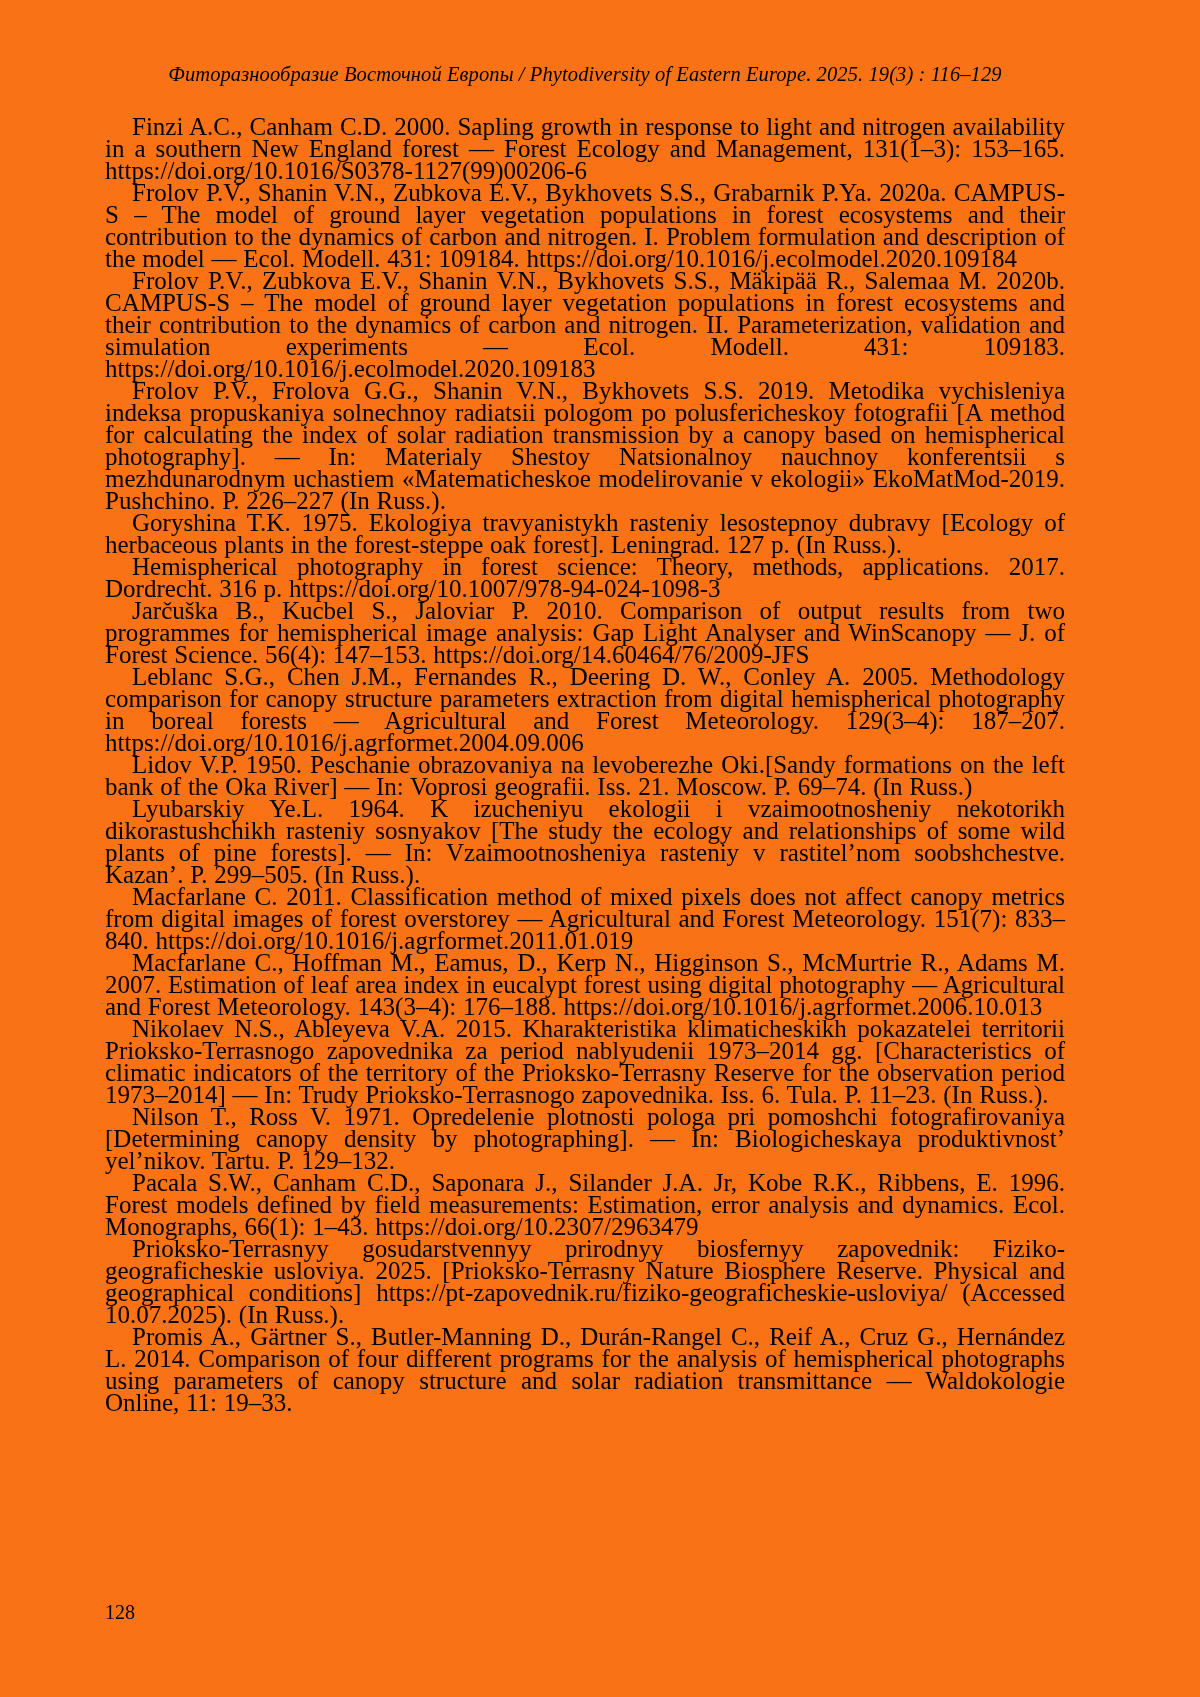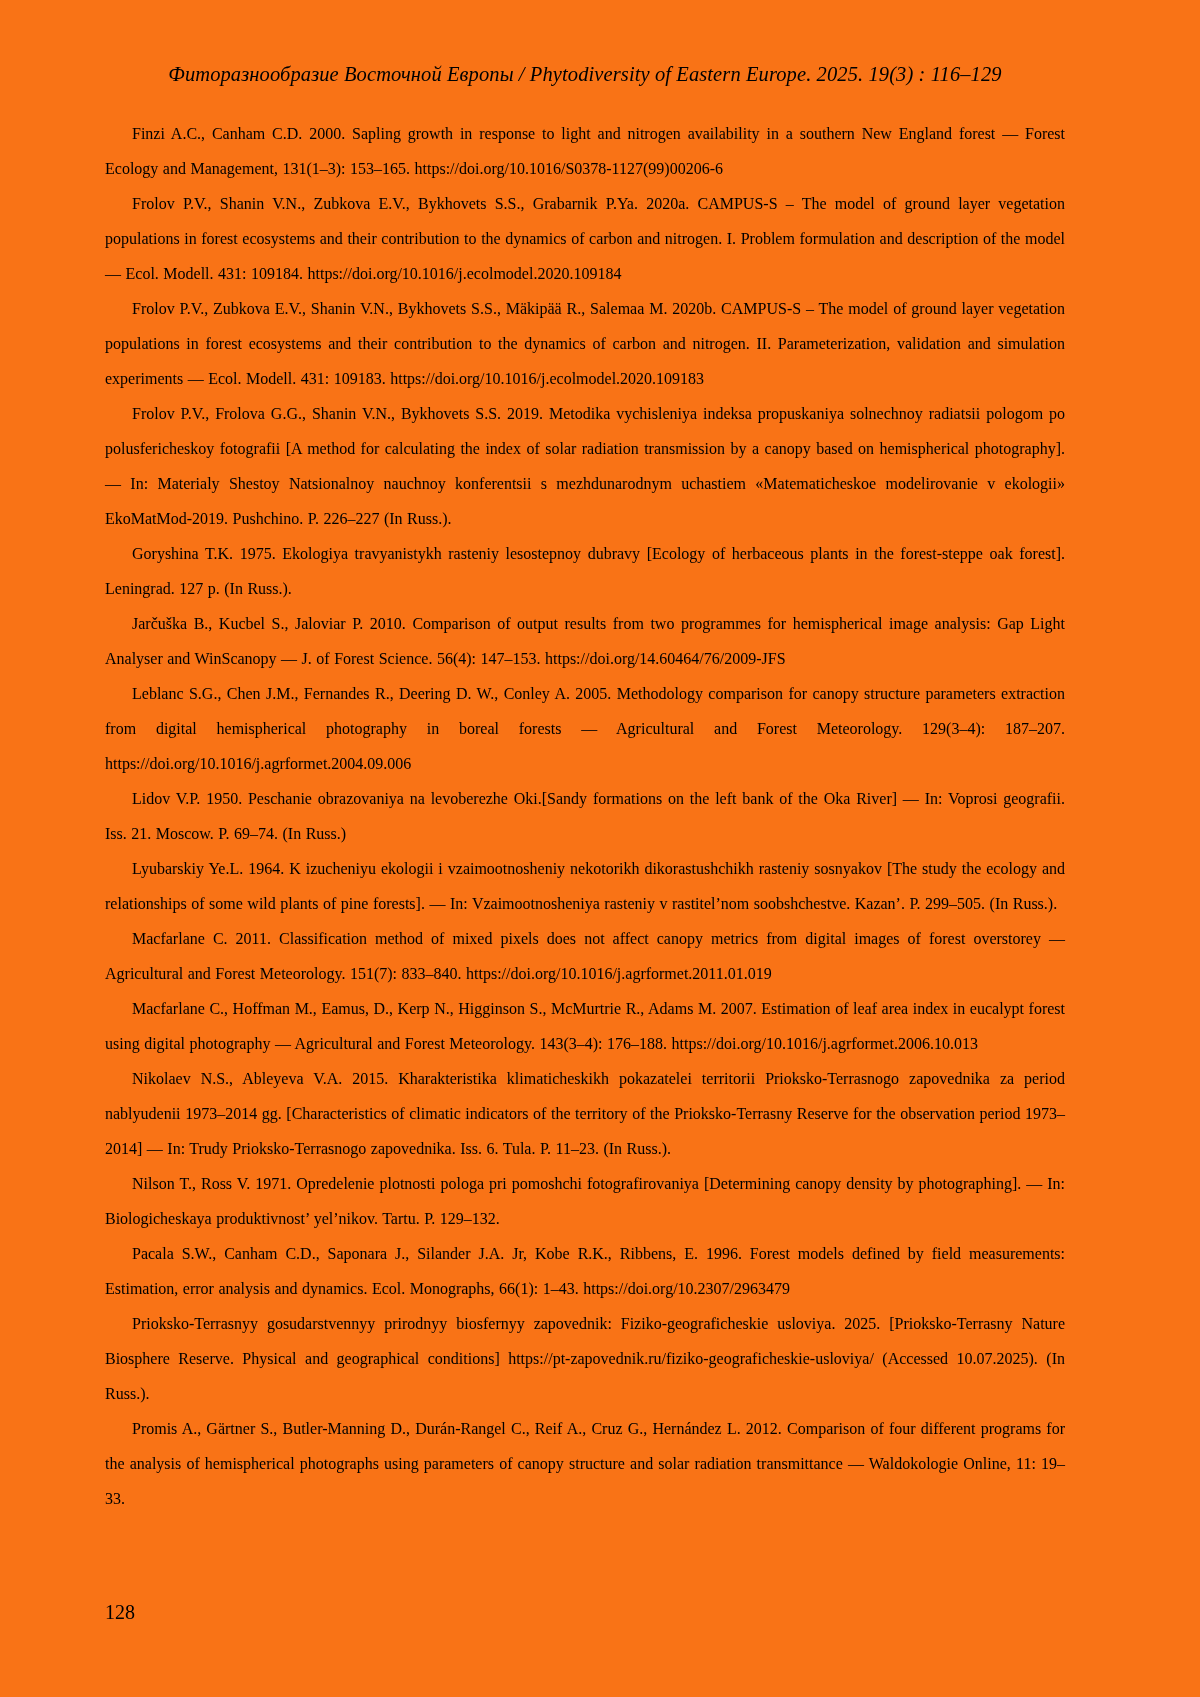--- a/index.html
+++ b/index.html
@@ -25,22 +25,22 @@
     font-style: italic;
     font-size: 20.5px;
     letter-spacing: 0.1px;
     white-space: nowrap;
   }
   .references {
     position: absolute;
     top: 116px;
     left: 105px;
     width: 960px;
-    font-size: 16px;
-    line-height: 35px;
+    font-size: 25px;
+    line-height: 22px;
     text-align: justify;
     text-justify: inter-word;
   }
   .ref {
     margin: 0;
     padding: 0;
     text-indent: 27px;
     word-spacing: 0.5px;
   }
   .page-footer {
@@ -58,28 +58,29 @@
 <div class="page">
 
   <div class="journal-header">Фиторазнообразие Восточной Европы / Phytodiversity of Eastern Europe. 2025. 19(3) : 116–129</div>
 
   <div class="references">
     <p class="ref">Finzi A.C., Canham C.D. 2000. Sapling growth in response to light and nitrogen availability in a southern New England forest — Forest Ecology and Management, 131(1–3): 153–165. https://doi.org/10.1016/S0378-1127(99)00206-6</p>
     <p class="ref">Frolov P.V., Shanin V.N., Zubkova E.V., Bykhovets S.S., Grabarnik P.Ya. 2020a. CAMPUS-S – The model of ground layer vegetation populations in forest ecosystems and their contribution to the dynamics of carbon and nitrogen. I. Problem formulation and description of the model — Ecol. Modell. 431: 109184. https://doi.org/10.1016/j.ecolmodel.2020.109184</p>
     <p class="ref">Frolov P.V., Zubkova E.V., Shanin V.N., Bykhovets S.S., Mäkipää R., Salemaa M. 2020b. CAMPUS-S – The model of ground layer vegetation populations in forest ecosystems and their contribution to the dynamics of carbon and nitrogen. II. Parameterization, validation and simulation experiments — Ecol. Modell. 431: 109183. https://doi.org/10.1016/j.ecolmodel.2020.109183</p>
     <p class="ref">Frolov P.V., Frolova G.G., Shanin V.N., Bykhovets S.S. 2019. Metodika vychisleniya indeksa propuskaniya solnechnoy radiatsii pologom po polusfericheskoy fotografii [A method for calculating the index of solar radiation transmission by a canopy based on hemispherical photography]. — In: Materialy Shestoy Natsionalnoy nauchnoy konferentsii s mezhdunarodnym uchastiem «Matematicheskoe modelirovanie v ekologii» EkoMatMod-2019. Pushchino. P. 226–227 (In Russ.).</p>
     <p class="ref">Goryshina T.K. 1975. Ekologiya travyanistykh rasteniy lesostepnoy dubravy [Ecology of herbaceous plants in the forest-steppe oak forest]. Leningrad. 127 p. (In Russ.).</p>
+    <p class="ref">Hemispherical photography in forest science: Theory, methods, applications. 2017. Dordrecht. 316 p. https://doi.org/10.1007/978-94-024-1098-3</p>
     <p class="ref">Jarčuška B., Kucbel S., Jaloviar P. 2010. Comparison of output results from two programmes for hemispherical image analysis: Gap Light Analyser and WinScanopy — J. of Forest Science. 56(4): 147–153. https://doi.org/14.60464/76/2009-JFS</p>
     <p class="ref">Leblanc S.G., Chen J.M., Fernandes R., Deering D. W., Conley A. 2005. Methodology comparison for canopy structure parameters extraction from digital hemispherical photography in boreal forests — Agricultural and Forest Meteorology. 129(3–4): 187–207. https://doi.org/10.1016/j.agrformet.2004.09.006</p>
     <p class="ref">Lidov V.P. 1950. Peschanie obrazovaniya na levoberezhe Oki.[Sandy formations on the left bank of the Oka River] — In: Voprosi geografii. Iss. 21. Moscow. P. 69–74. (In Russ.)</p>
     <p class="ref">Lyubarskiy Ye.L. 1964. K izucheniyu ekologii i vzaimootnosheniy nekotorikh dikorastushchikh rasteniy sosnyakov [The study the ecology and relationships of some wild plants of pine forests]. — In: Vzaimootnosheniya rasteniy v rastitel’nom soobshchestve. Kazan’. P. 299–505. (In Russ.).</p>
     <p class="ref">Macfarlane C. 2011. Classification method of mixed pixels does not affect canopy metrics from digital images of forest overstorey — Agricultural and Forest Meteorology. 151(7): 833–840. https://doi.org/10.1016/j.agrformet.2011.01.019</p>
     <p class="ref">Macfarlane C., Hoffman M., Eamus, D., Kerp N., Higginson S., McMurtrie R., Adams M. 2007. Estimation of leaf area index in eucalypt forest using digital photography — Agricultural and Forest Meteorology. 143(3–4): 176–188. https://doi.org/10.1016/j.agrformet.2006.10.013</p>
     <p class="ref">Nikolaev N.S., Ableyeva V.A. 2015. Kharakteristika klimaticheskikh pokazatelei territorii Prioksko-Terrasnogo zapovednika za period nablyudenii 1973–2014 gg. [Characteristics of climatic indicators of the territory of the Prioksko-Terrasny Reserve for the observation period 1973–2014] — In: Trudy Prioksko-Terrasnogo zapovednika. Iss. 6. Tula. P. 11–23. (In Russ.).</p>
     <p class="ref">Nilson T., Ross V. 1971. Opredelenie plotnosti pologa pri pomoshchi fotografirovaniya [Determining canopy density by photographing]. — In: Biologicheskaya produktivnost’ yel’nikov. Tartu. P. 129–132.</p>
     <p class="ref">Pacala S.W., Canham C.D., Saponara J., Silander J.A. Jr, Kobe R.K., Ribbens, E. 1996. Forest models defined by field measurements: Estimation, error analysis and dynamics. Ecol. Monographs, 66(1): 1–43. https://doi.org/10.2307/2963479</p>
     <p class="ref">Prioksko-Terrasnyy gosudarstvennyy prirodnyy biosfernyy zapovednik: Fiziko-geograficheskie usloviya. 2025. [Prioksko-Terrasny Nature Biosphere Reserve. Physical and geographical conditions] https://pt-zapovednik.ru/fiziko-geograficheskie-usloviya/ (Accessed 10.07.2025). (In Russ.).</p>
-    <p class="ref">Promis A., Gärtner S., Butler-Manning D., Durán-Rangel C., Reif A., Cruz G., Hernández L. 2012. Comparison of four different programs for the analysis of hemispherical photographs using parameters of canopy structure and solar radiation transmittance — Waldokologie Online, 11: 19–33.</p>
+    <p class="ref">Promis A., Gärtner S., Butler-Manning D., Durán-Rangel C., Reif A., Cruz G., Hernández L. 2014. Comparison of four different programs for the analysis of hemispherical photographs using parameters of canopy structure and solar radiation transmittance — Waldokologie Online, 11: 19–33.</p>
   </div>
 
   <div class="page-footer">128</div>
 
 </div>
 
 </body></html>

